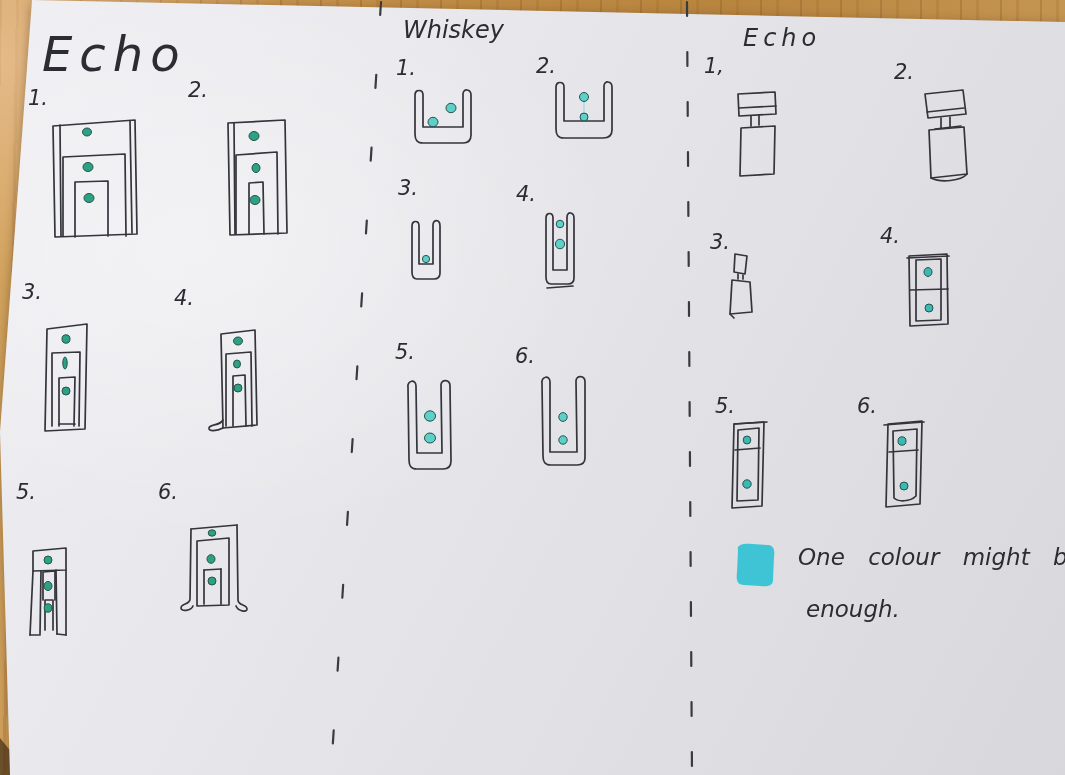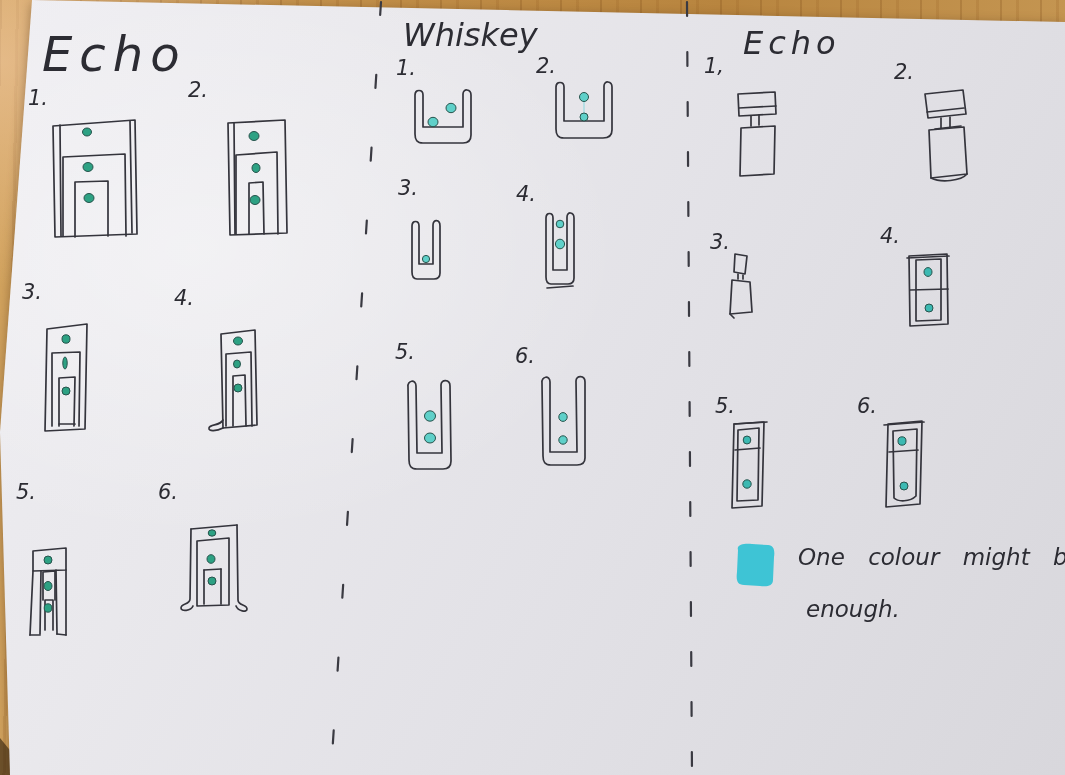--- a/index.html
+++ b/index.html
@@ -24,21 +24,21 @@
   
   .paper-wrap{position:absolute;inset:0;filter:drop-shadow(0 3px 6px rgba(70,40,10,.45));}
   .paper{
     position:absolute;inset:0;
     clip-path:polygon(32px 0px, 1065px 22px, 1065px 775px, 10px 775px, 0px 432px);
     background:
       radial-gradient(620px 420px at 18% 32%, rgba(255,255,255,.38), transparent 70%),
       linear-gradient(118deg,#efeef2 0%,#e9e8ec 30%,#e3e2e7 55%,#dddce1 80%,#d8d7dc 100%);
   }
   .hand{position:absolute;color:#2c2c33;font-style:italic;white-space:nowrap;}
-  .col-title{font-size:32px;}
+  .col-title{font-size:24px;}
   .num{font-size:21px;}
   .sk{position:absolute;}
   .sk path.s{fill:none;stroke:#34343c;stroke-width:1.7;stroke-linecap:round;stroke-linejoin:round;}
   .sk .dot{stroke:#27534c;stroke-width:1;}
   .sk .faint{fill:none;stroke:#8fd8e0;stroke-width:2;opacity:.55;}
   .overlay{position:absolute;left:0;top:0;pointer-events:none;}
   .note-text{font-size:23px;}
 </style>
 </head>
 <body>

